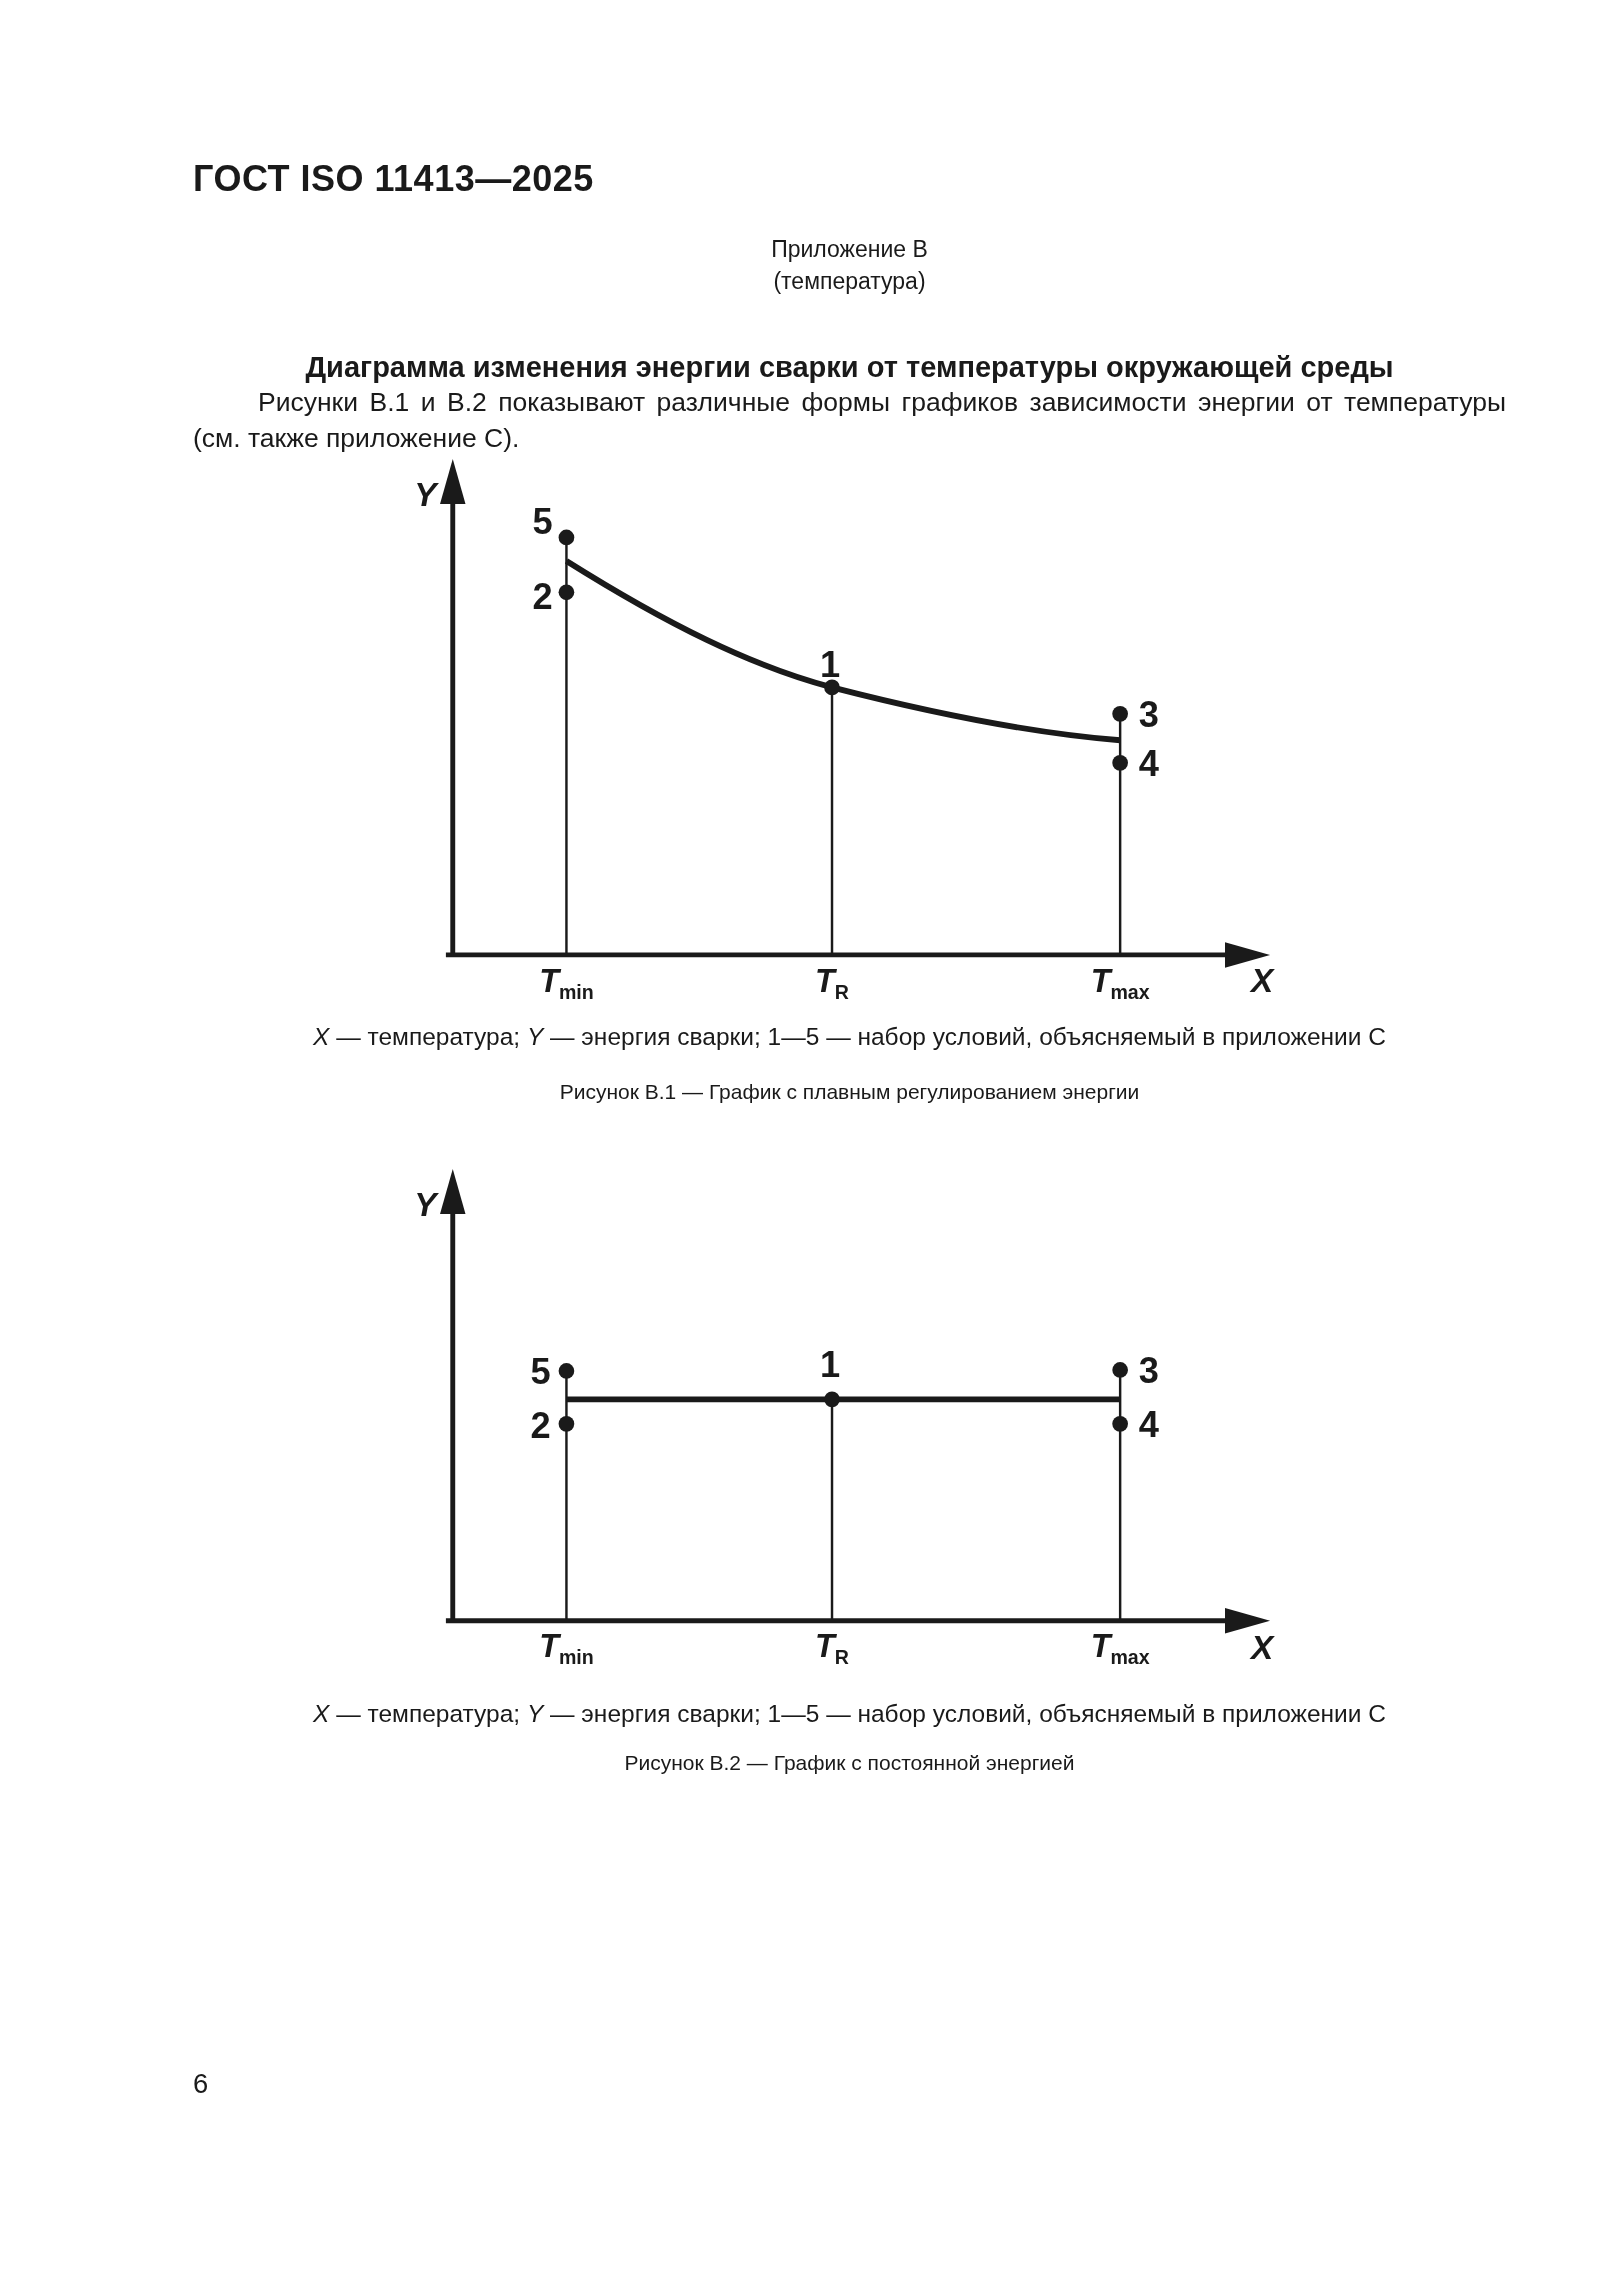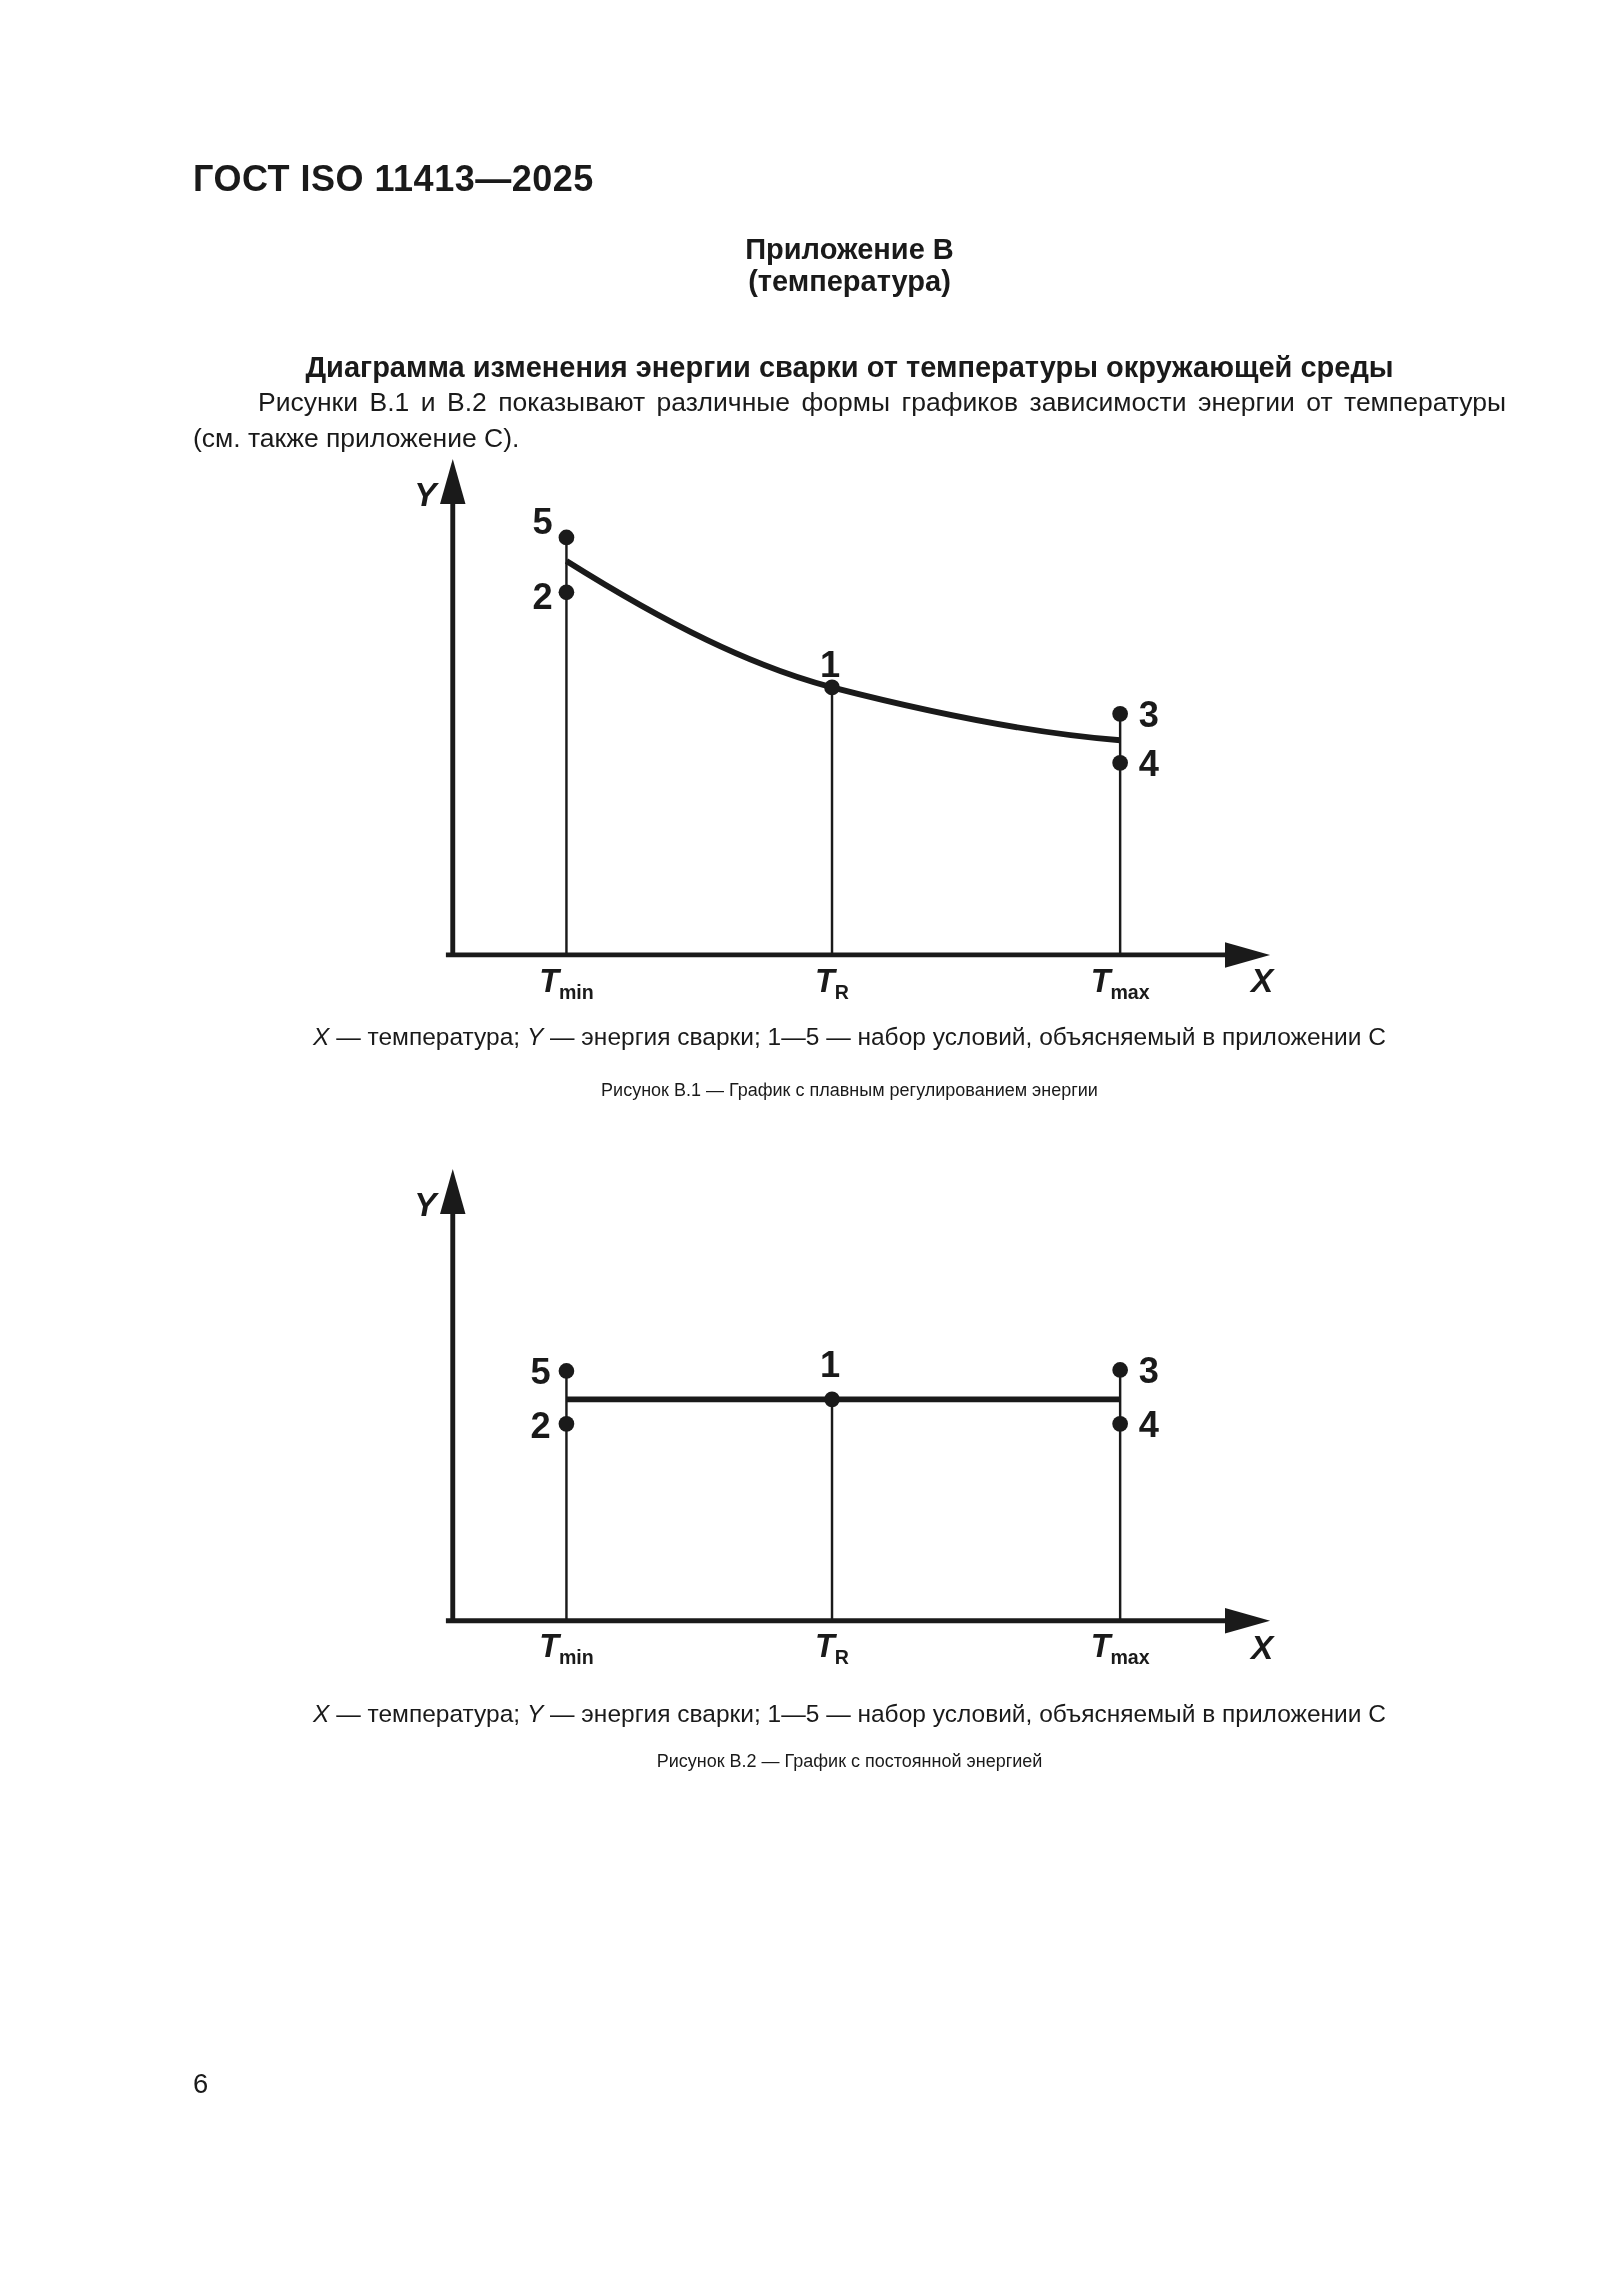--- a/index.html
+++ b/index.html
@@ -11,33 +11,33 @@
     color:#1a1a1a;
     overflow:hidden;
     margin:0 auto;
   }
   .abs{position:absolute;}
   .doc-header{
     left:193px;top:158px;
     font-size:36px;font-weight:700;letter-spacing:0.5px;
   }
   .content-col{left:193px;width:1313px;text-align:center;}
-  .appendix-label{top:233px;font-size:29px;font-weight:700;line-height:32px;}
+  .appendix-label{top:233px;font-size:23px;font-weight:400;line-height:32px;}
   .doc-heading{top:327px;font-size:29px;font-weight:700;margin-top:24px;}
   .doc-paragraph{
     left:193px;top:384px;width:1313px;
     font-size:26.5px;line-height:36px;
     text-align:justify;text-indent:65px;
   }
   .figure-svg{left:343px;width:980px;height:559px;}
   .fig1{top:451px;}
   .fig2{top:1161px;}
   .legend-line{top:1023px;font-size:24.5px;}
   .legend-line2{top:1700px;font-size:24.5px;}
-  .fig-caption{font-size:18px;}
+  .fig-caption{font-size:21px;}
   .cap1{top:1080px;}
   .cap2{top:1751px;}
   .page-number{left:193px;top:2068px;font-size:27.4px;}
   .it{font-style:italic;}
 
   
   svg text{fill:#1a1a1a;}
   .axis{stroke:#1a1a1a;stroke-width:5;}
   .vline{stroke:#1a1a1a;stroke-width:2.5;}
   .curve{stroke:#1a1a1a;stroke-width:6;fill:none;}

